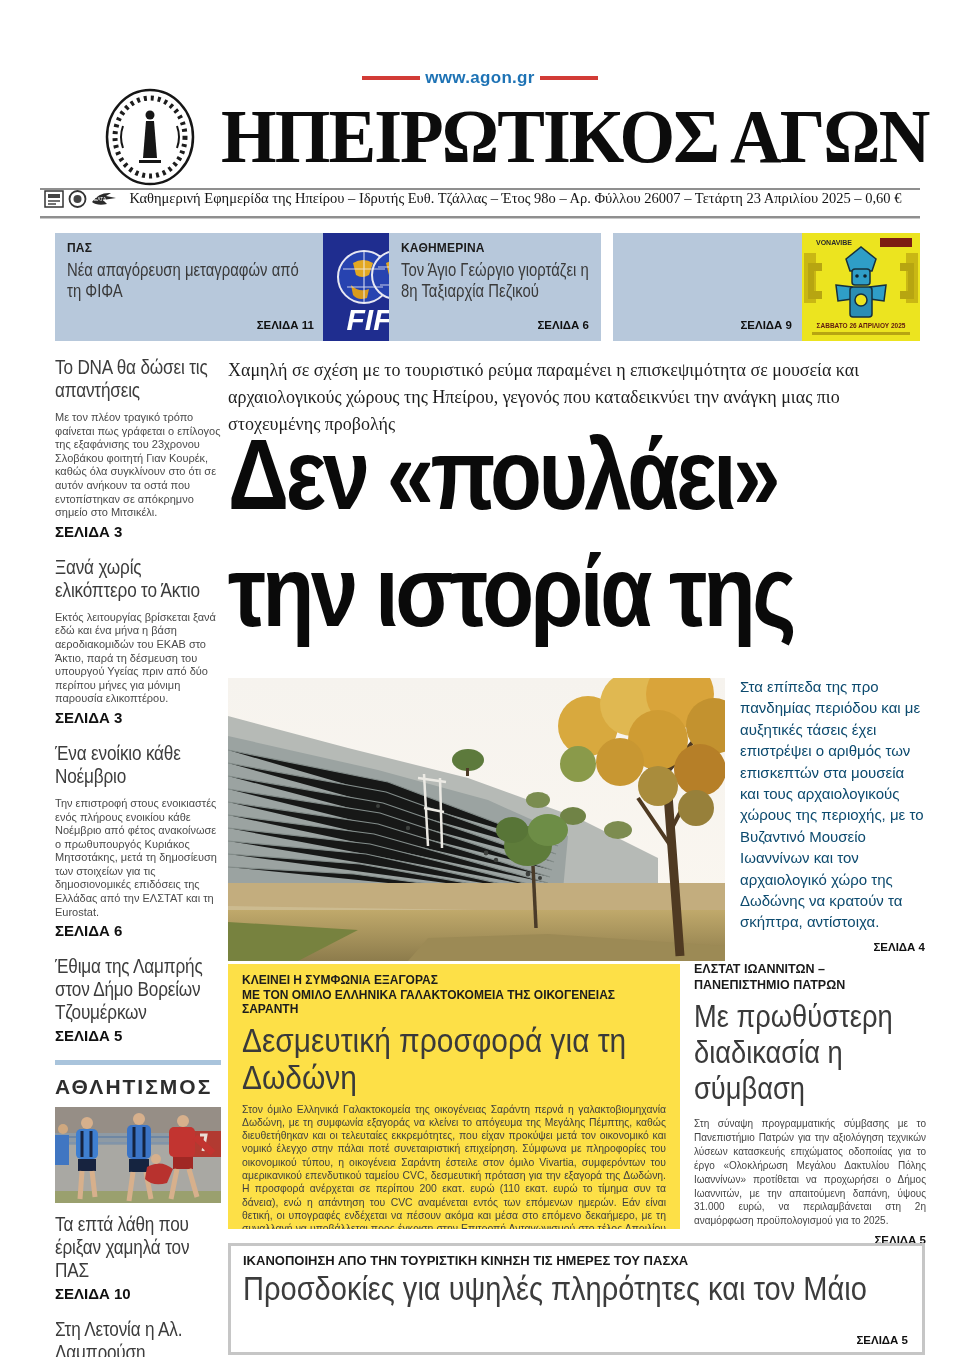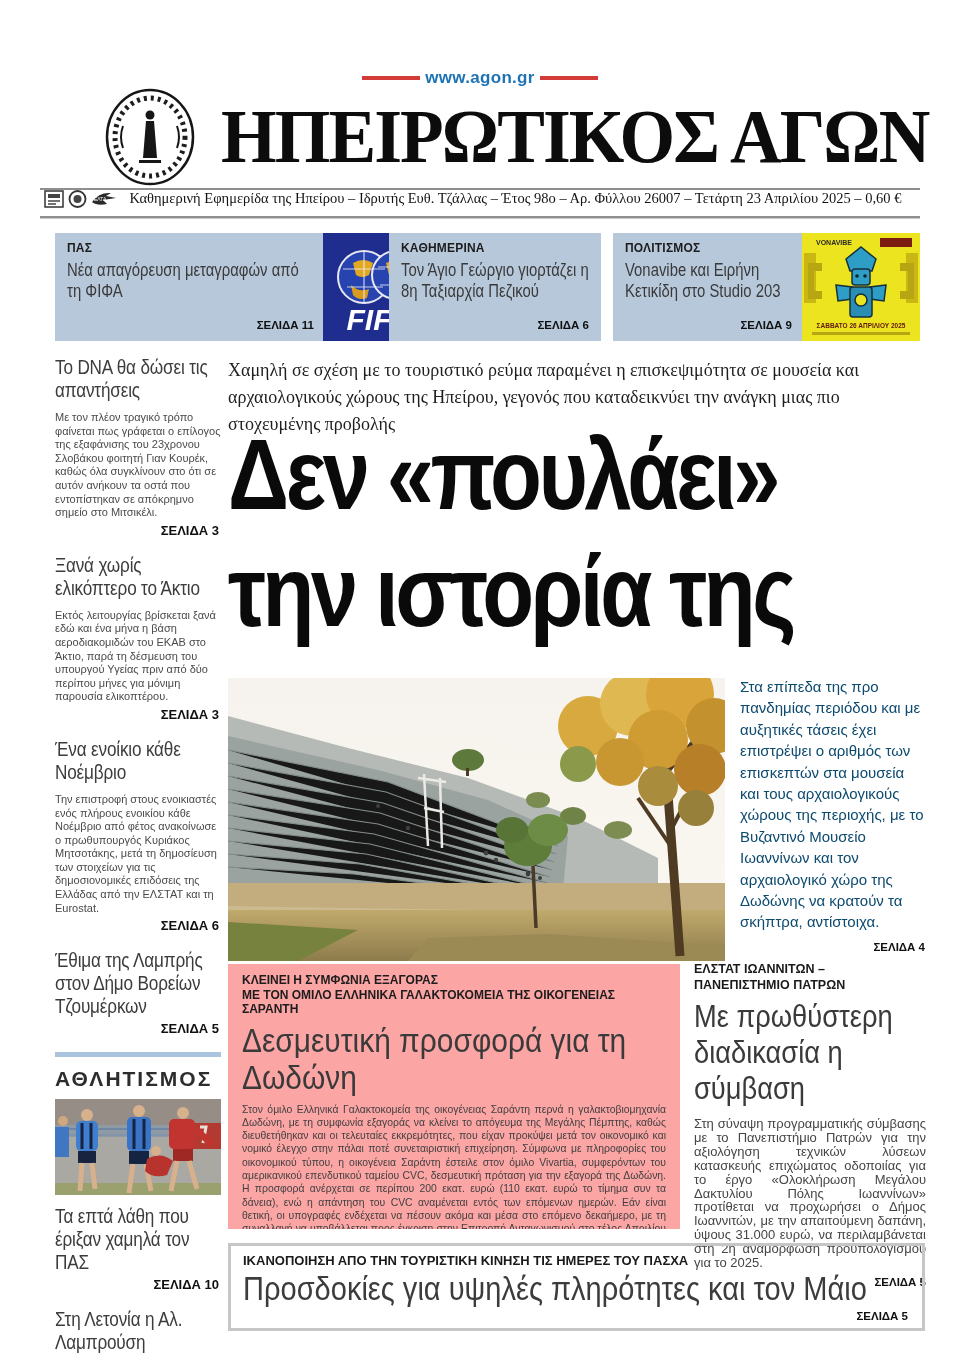--- a/index.html
+++ b/index.html
@@ -45,52 +45,52 @@
   .poster{position:absolute;right:0;top:0;width:118px;height:108px;}
 
   
   .cx88{transform:scaleX(.88);transform-origin:0 0;width:113.6%;}
   .cx85{transform:scaleX(.85);transform-origin:0 0;width:117.6%;}
 
   
   .leftcol{position:absolute;left:55px;top:356px;width:166px;}
   .lc-head{font-size:19.5px;line-height:23px;color:#3c3c3c;letter-spacing:-.2px;}
   .lc-body{font-size:11px;line-height:13.6px;color:#4a4a4a;margin-top:9px;text-align:left;}
-  .lc-page{font-size:13px;font-weight:bold;color:#101010;text-align:right;margin:3px 2px 16px 0;}
+  .lc-page{font-size:15px;font-weight:bold;color:#101010;margin:3px 2px 16px 0;}
   .divider{height:5px;background:#a9c4dc;margin:6px 0 10px 0;}
   .sport-label{font-size:21px;font-weight:bold;letter-spacing:2px;color:#2d2d2d;margin-bottom:8px;}
   .sport-photo{width:166px;height:96px;display:block;margin-bottom:10px;}
 
   
   .standfirst{position:absolute;left:228px;top:357px;width:706px;
       font-family:"Liberation Serif",serif;font-size:18px;line-height:27px;color:#1e1e1e;}
   .lead-head{position:absolute;left:228px;top:416px;width:700px;font-weight:bold;color:#0a0a0a;}
   .lead-line{font-size:100px;line-height:117px;letter-spacing:-4px;white-space:nowrap;
       transform:scaleX(.85);transform-origin:0 0;}
   .main-photo{position:absolute;left:228px;top:678px;width:497px;height:283px;display:block;}
   .lead-summary{position:absolute;left:740px;top:676px;width:187px;
       font-size:15px;line-height:21.4px;color:#0c4a6e;}
   .lead-page{position:absolute;left:740px;top:941px;width:185px;font-size:11.5px;font-weight:bold;text-align:right;color:#101010;}
 
   
-  .bluebox{position:absolute;left:228px;top:964px;width:452px;height:265px;background:#fca5a5;
+  .bluebox{position:absolute;left:228px;top:964px;width:452px;height:265px;background:#fde047;
       padding:9px 14px;box-sizing:border-box;overflow:hidden;}
   .bb-kicker{font-size:12px;line-height:14.5px;font-weight:bold;color:#1c1c1c;}
   .bb-head{font-size:34px;line-height:37px;color:#3a3a3a;margin:5px 0 7px 0;}
   .bb-body{font-size:10.4px;line-height:13.3px;color:#3f3f3f;text-align:justify;}
 
   
   .contract{position:absolute;left:694px;top:962px;width:232px;}
   .ct-kicker{font-size:12.5px;line-height:15.5px;font-weight:bold;color:#1a1a1a;}
   .ct-head{font-size:31px;line-height:36px;color:#3a3a3a;margin:6px 0 10px 0;}
-  .ct-body{font-size:13px;line-height:13.9px;color:#454545;text-align:justify;}
+  .ct-body{font-size:10px;line-height:13.9px;color:#454545;text-align:justify;}
   .ct-page{font-size:11.5px;font-weight:bold;text-align:right;color:#101010;margin-top:6px;}
 
   
-  .bottomstrip{position:absolute;left:228px;top:1243px;width:697px;height:88px;
+  .bottomstrip{position:absolute;left:228px;top:1243px;width:697px;height:112px;
       border:3px solid #c6c6c6;box-sizing:border-box;padding:7px 12px 0 12px;}
   .bs-kicker{font-size:13px;font-weight:bold;color:#1a1a1a;}
   .bs-head{font-size:33px;line-height:38px;color:#3c3c3c;white-space:nowrap;margin-top:2px;}
   .bs-page{position:absolute;right:14px;bottom:6px;font-size:11.5px;font-weight:bold;color:#101010;}
 </style>
 </head>
 <body>
 
 <div class="page">
 
@@ -161,24 +161,20 @@
 
   <div class="teaser t2">
     <div class="txt">
       <div class="kicker">ΚΑΘΗΜΕΡΙΝΑ</div>
       <div class="t-head cx85">Τον Άγιο Γεώργιο γιορτάζει η 8η Ταξιαρχία Πεζικού</div>
     </div>
     <div class="pageref">ΣΕΛΙΔΑ 6</div>
   </div>
 
   <div class="teaser t3">
-    <div class="txt">
-      <div class="kicker">ΠΟΛΙΤΙΣΜΟΣ</div>
-      <div class="t-head cx85">Vonavibe και Ειρήνη Κετικίδη στο Studio 203</div>
-    </div>
     <div class="pageref">ΣΕΛΙΔΑ 9</div>
     <svg class="poster" viewBox="0 0 118 108">
       <rect width="118" height="108" fill="#ece41f"></rect>
       <rect x="2" y="20" width="12" height="50" fill="#c9b714"></rect>
       <rect x="104" y="20" width="12" height="50" fill="#c9b714"></rect>
       <path d="M6 30 h14 v8 h-8 v20 h8 v8 H6 Z" fill="#b7a511"></path>
       <path d="M112 30 h-14 v8 h8 v20 h-8 v8 h14 Z" fill="#b7a511"></path>
       <text x="14" y="12" font-size="7" font-weight="bold" fill="#2a2a2a" font-family="Liberation Sans, sans-serif">VONAVIBE</text>
       <rect x="78" y="5" width="32" height="9" fill="#7d1d12"></rect>
       <g>

